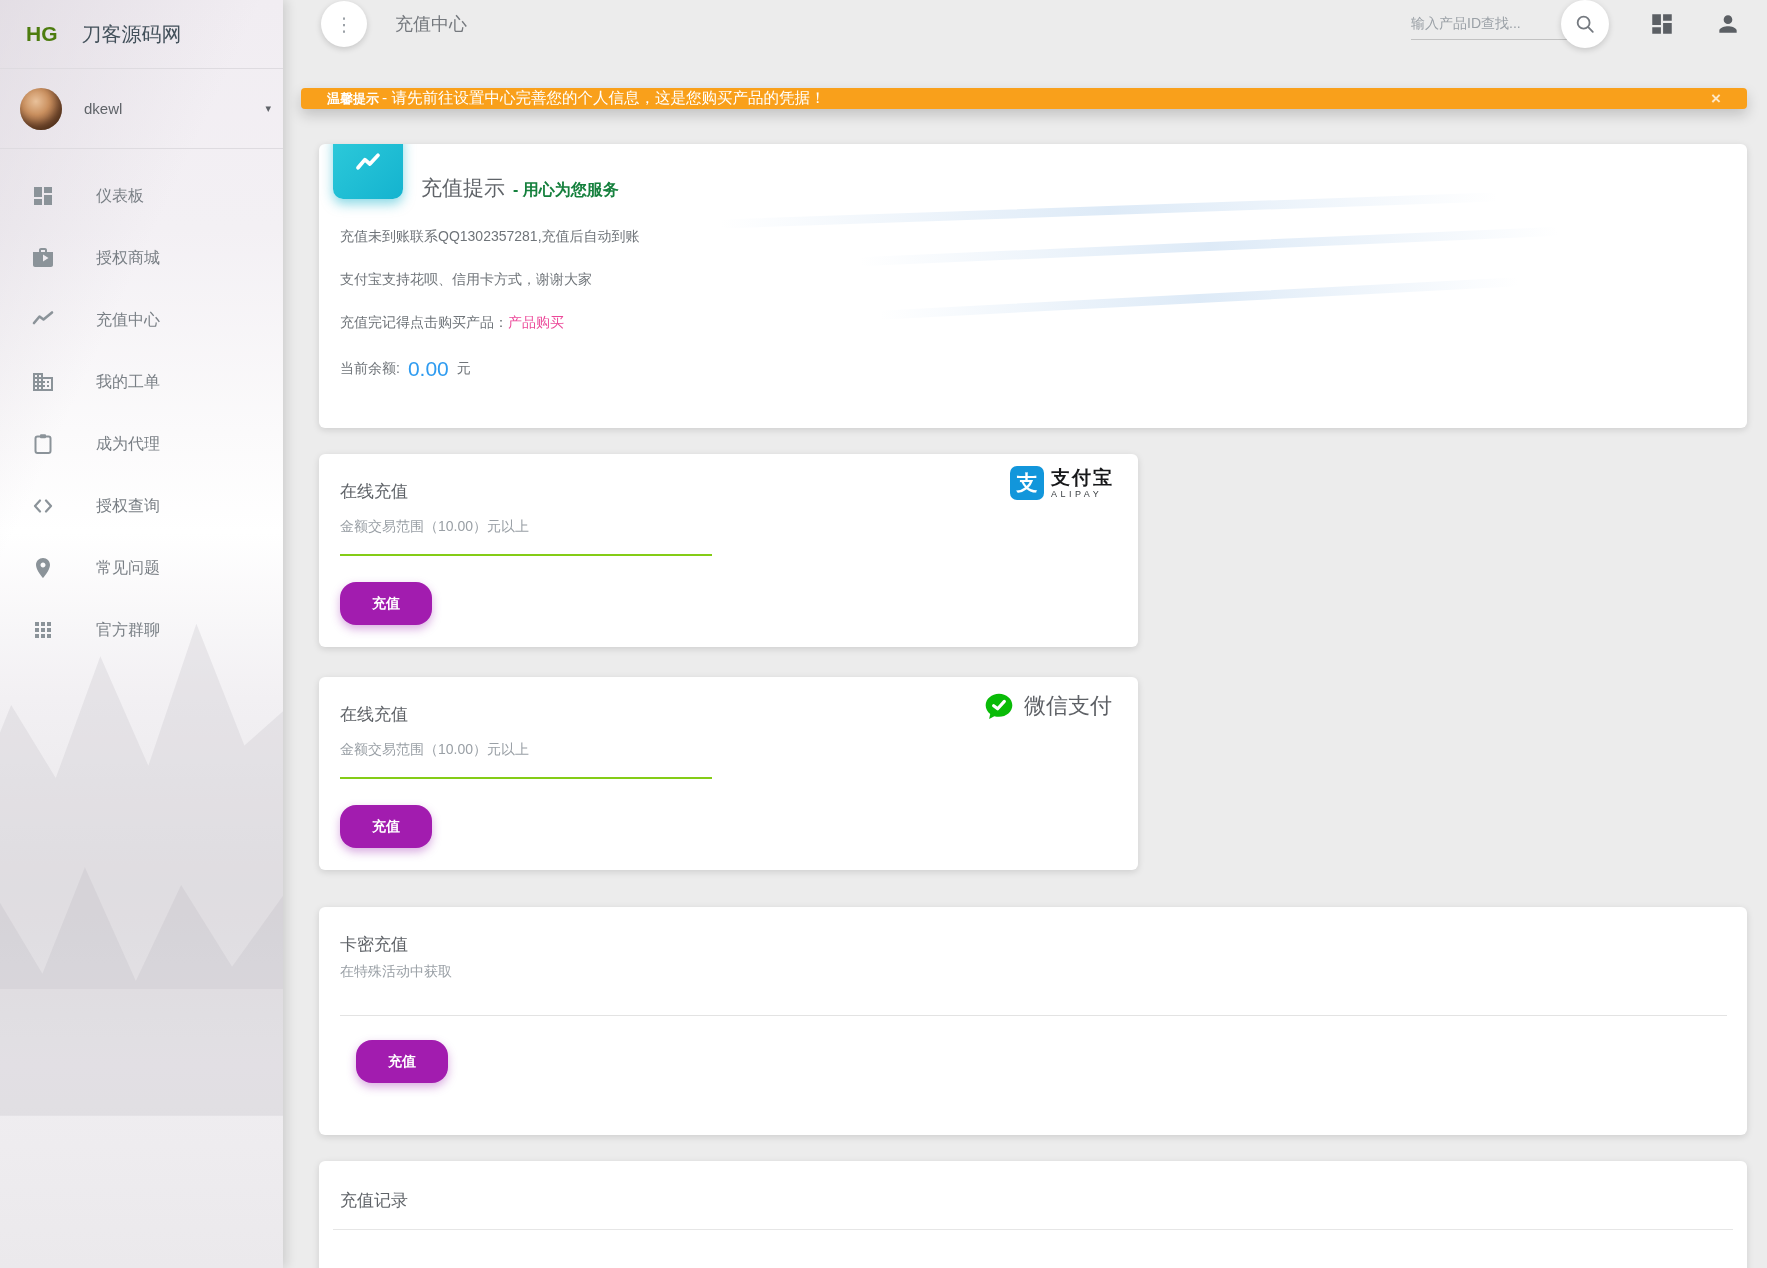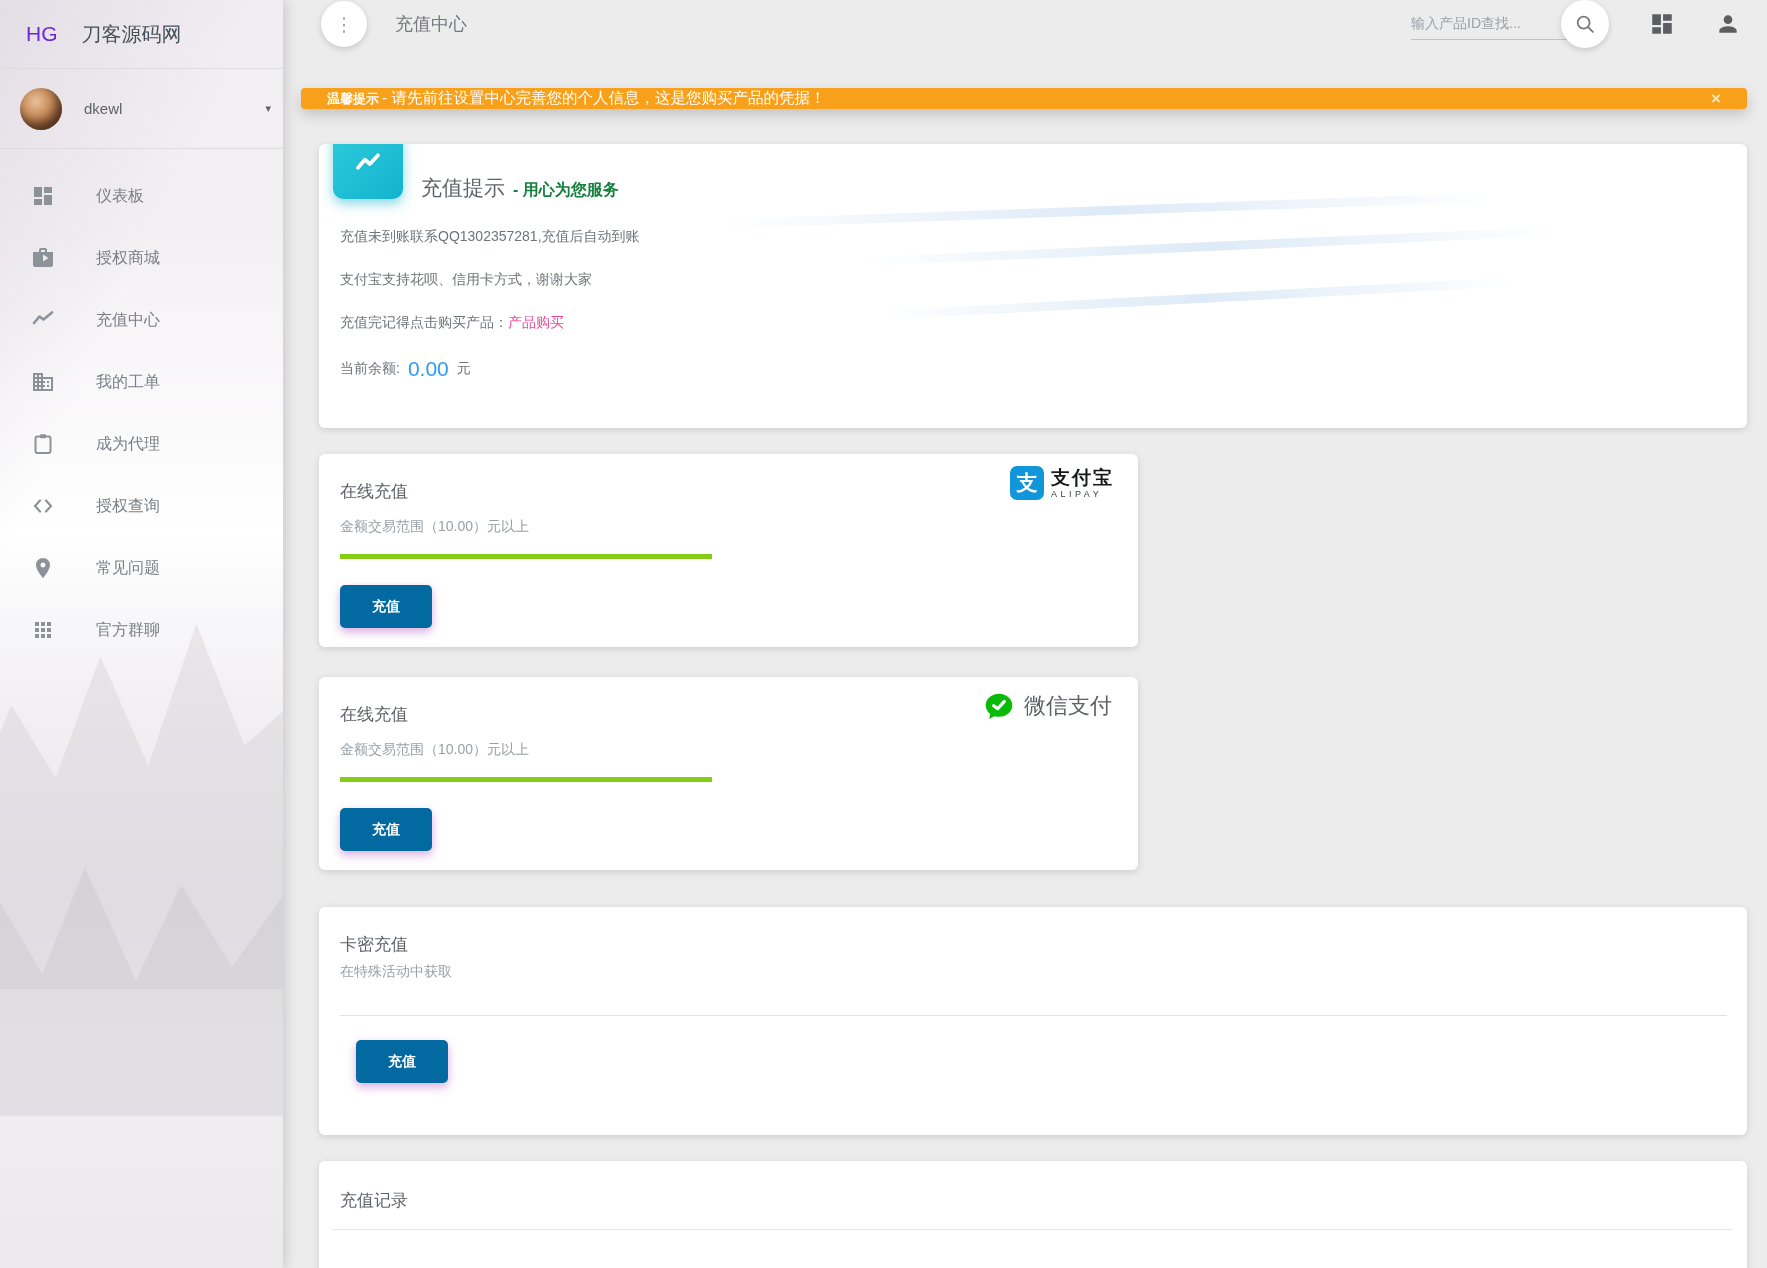--- a/index.html
+++ b/index.html
@@ -16,21 +16,21 @@
       linear-gradient(180deg,#f1edf2 0%,#f3f0f4 18%,#fbfafb 34%,#ffffff 42%,#f2f0f3 55%,#e9e7ea 70%,#f0eef1 84%,#ebe9ec 100%); }
   .sb-bg::before { content:""; position:absolute; left:-30px; right:-30px; top:46%; height:32%;
       background:rgba(203,198,206,.32);
       clip-path:polygon(0 55%,12% 30%,25% 48%,38% 18%,52% 45%,66% 10%,80% 40%,100% 25%,100% 100%,0 100%); }
   .sb-bg::after { content:""; position:absolute; left:0; right:0; top:60%; height:28%;
       background:rgba(190,186,194,.28);
       clip-path:polygon(0 40%,15% 60%,30% 30%,48% 62%,64% 35%,82% 58%,100% 38%,100% 100%,0 100%); }
   .sb-inner { position:relative; z-index:1; }
   .sb-header { height:69px; display:flex; align-items:center; gap:24px; padding:0 26px;
                border-bottom:1px solid #dedbe0; }
-  .sb-logo { font-size:21px; color:#6d28d9; }
+  .sb-logo { font-size:21px; color:#4d7c0f;font-weight:bold; }
   .sb-brand { font-size:20px; color:#42505a; }
   .sb-user { height:80px; display:flex; align-items:center; padding:0 12px 0 20px;
              border-bottom:1px solid #dedbe0; cursor:pointer; }
   .avatar { width:42px; height:42px; border-radius:50%; flex:0 0 42px;
             background:radial-gradient(circle at 38% 32%, #e9c19a 0%, #c98f5e 35%, #8a5a3b 65%, #53341f 100%);
             box-shadow:inset -4px -6px 8px rgba(40,20,5,.45); }
   .sb-uname { margin-left:22px; flex:1; font-size:15px; color:#5f6368; }
   .sb-caret { font-size:11px; color:#5f6368; }
   .sb-nav { padding-top:16px; }
   .sb-item { height:62px; display:flex; align-items:center; padding-left:31px;
@@ -86,25 +86,25 @@
   .tip-body { padding:26px 0 0 21px; position:relative; }
   .tip-line { font-size:14px; color:#6f7479; margin-bottom:25px; }
   .buy-link { color:#ec4899; text-decoration:none; cursor:pointer; }
   .balance { display:flex; align-items:center; font-size:14px; color:#6f7479; }
   .balance-val { font-size:21px; color:#2e9bf0; margin:0 8px; }
 
   .pay-card { margin-top:26px; width:819px; height:193px; }
   .pay-card.wechat { margin-top:30px; }
   .pc-title { padding:26px 0 0 21px; font-size:17px; color:#5f6368; }
   .pay-input { display:block; margin:15px 0 0 21px; width:372px; border:none; outline:none;
-               background:transparent; border-bottom:5px solid #84cc16; font-size:14px;
+               background:transparent; border-bottom:2px solid #84cc16; font-size:14px;
                color:#444; padding:0 0 20px 0; }
   .pay-input::placeholder { color:#9aa0a6; }
   .btn-purple { display:block; margin:26px 0 0 21px; width:92px; height:43px; border:none;
-                border-radius:5px; background:#0369a1; color:#fff; font-size:14px; font-weight:bold;
+                border-radius:16px; background:#a21caf; color:#fff; font-size:14px; font-weight:bold;
                 box-shadow:0 4px 10px rgba(156,39,176,.38); cursor:pointer;
                 font-family:"Liberation Sans","DejaVu Sans",sans-serif;text-align:center; }
 
   .alipay-logo { position:absolute; top:12px; right:24px; display:flex; align-items:center; gap:7px; }
   .ali-sq { width:34px; height:34px; border-radius:7px; background:#1296db; color:#fff;
             font-size:21px; font-weight:bold; display:flex; align-items:center; justify-content:center; }
   .ali-txt { display:flex; flex-direction:column; line-height:1; }
   .ali-cn { font-size:19px; font-weight:bold; color:#17181a; letter-spacing:2px; }
   .ali-en { font-style:normal; font-size:9px; color:#3c4044; letter-spacing:3.5px; margin-top:3px; }
 

